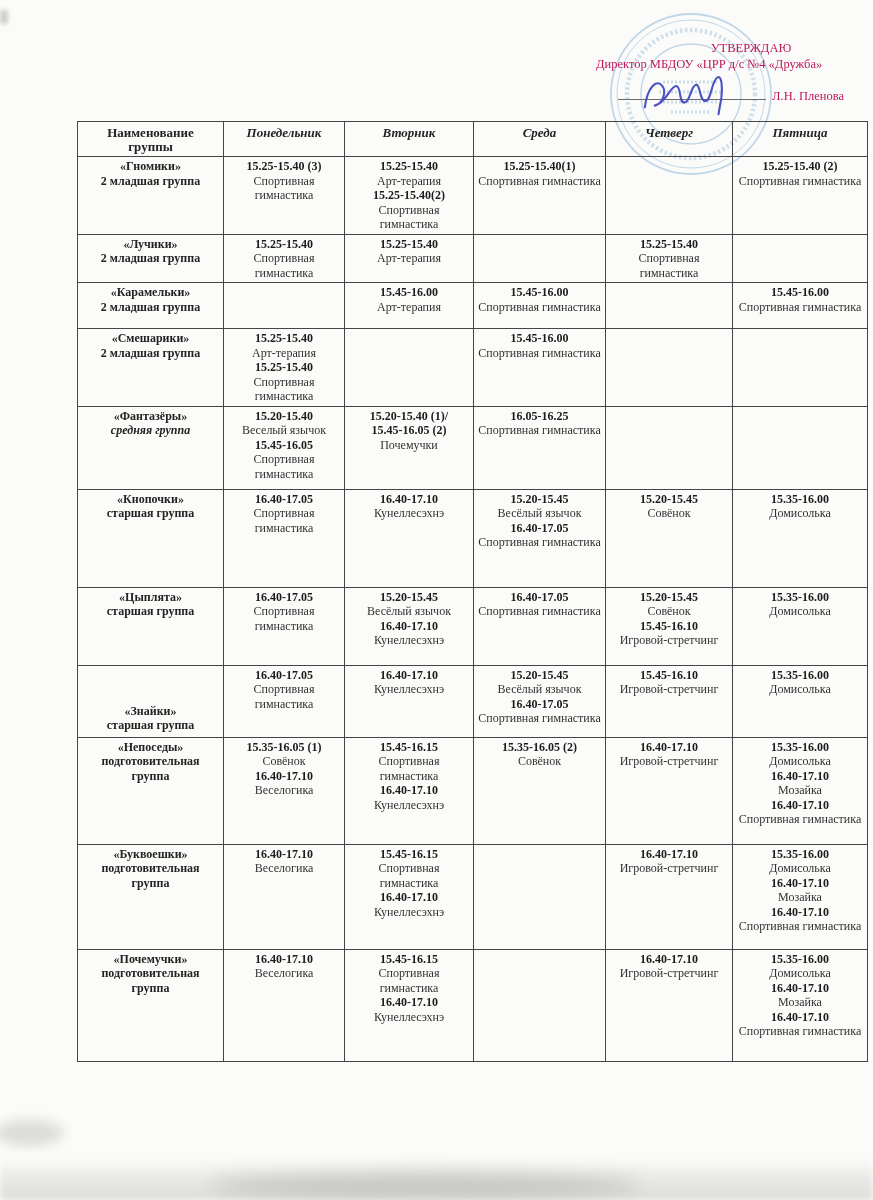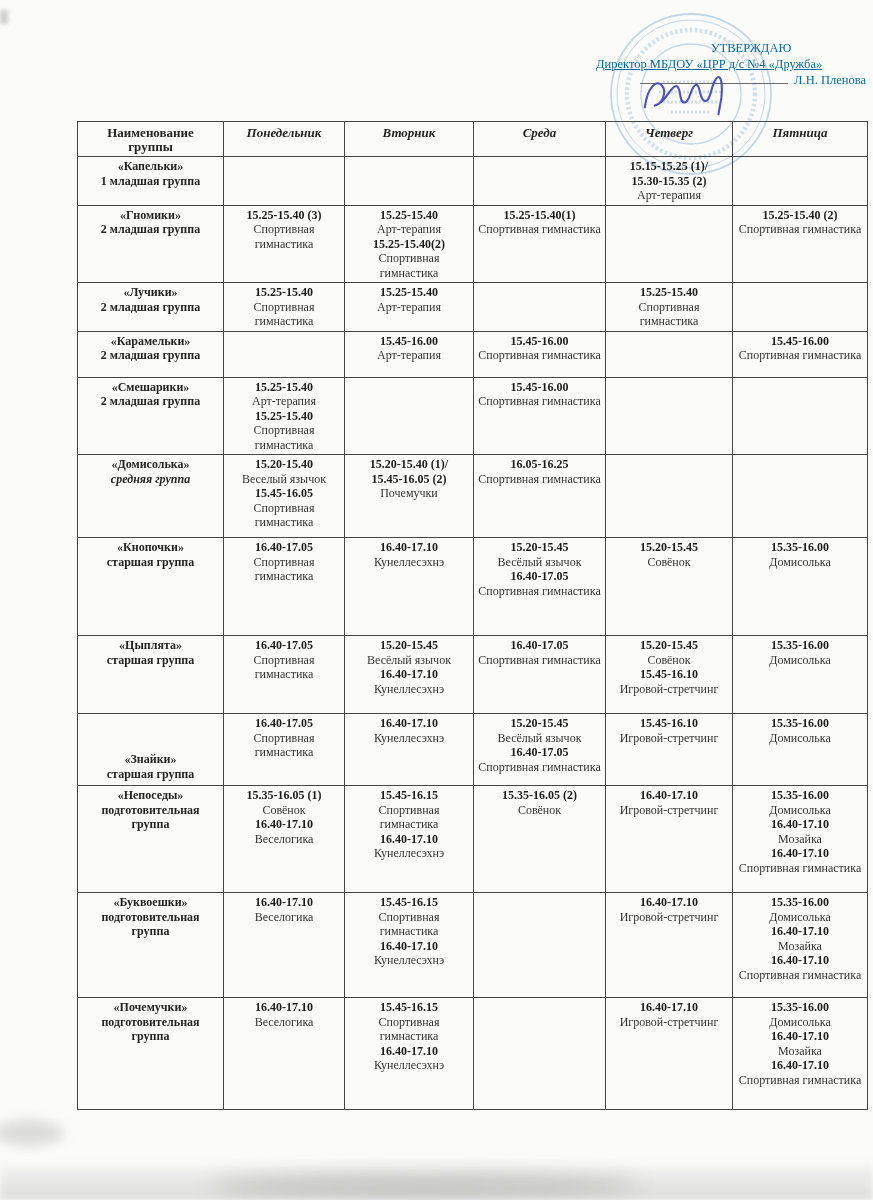--- a/index.html
+++ b/index.html
@@ -16,25 +16,25 @@
     width:873px;height:1200px;
     margin:0 auto;
     background:var(--paper);
     overflow:hidden;
     font-family:"Liberation Serif","DejaVu Serif",serif;
     color:var(--ink);
   }
   
   .approval{
     position:absolute; top:41px; left:596px; width:270px;
-    font-size:12.5px; line-height:15px; color:#0369a1; z-index:3;
+    font-size:12.5px; line-height:15px; color:#be185d; z-index:3;
   }
   .approval .l1{text-align:center; transform:translateX(20px);}
-  .approval .l2{margin-top:1px; white-space:nowrap;text-decoration:underline;}
-  .approval .l3{text-align:right; white-space:nowrap;}
+  .approval .l2{margin-top:1px; white-space:nowrap;}
+  .approval .l3{margin-top:16px; text-align:center; white-space:nowrap;}
   .sig-line{
     display:inline-block; width:148px; height:12px;
     border-bottom:1.2px solid #6b6b6b; margin-right:6px;
     vertical-align:baseline;
   }
   
   .stamp{position:absolute; left:605px; top:8px; z-index:1; opacity:.62; filter:blur(.5px);}
   
   .signature{position:absolute; left:640px; top:70px; z-index:4; transform:rotate(-4deg);}
   
@@ -114,35 +114,20 @@
           <th class="name">Наименование
 группы</th>
           <th class="day">Понедельник</th>
           <th class="day">Вторник</th>
           <th class="day">Среда</th>
           <th class="day">Четверг</th>
           <th class="day">Пятница</th>
         </tr>
     </thead>
     <tbody id="table-body">
-        <tr style="height: 42px;">
-          <td class="grp">
-            <span style="display: block;">«Капельки»</span>
-            <span style="display: block;">1 младшая группа</span>
-          </td>
-          <td></td>
-          <td></td>
-          <td></td>
-          <td>
-            <span class="t">15.15-15.25 (1)/</span>
-            <span class="t">15.30-15.35 (2)</span>
-            <span class="a">Арт-терапия</span>
-          </td>
-          <td></td>
-        </tr>
         <tr style="height: 74px;">
           <td class="grp">
             <span style="display: block;">«Гномики»</span>
             <span style="display: block;">2 младшая группа</span>
           </td>
           <td>
             <span class="t">15.25-15.40 (3)</span>
             <span class="a">Спортивная гимнастика</span>
           </td>
           <td>
@@ -215,21 +200,21 @@
           <td></td>
           <td>
             <span class="t">15.45-16.00</span>
             <span class="a">Спортивная гимнастика</span>
           </td>
           <td></td>
           <td></td>
         </tr>
         <tr style="height: 83px;">
           <td class="grp">
-            <span style="display: block;">«Домисолька»</span>
+            <span style="display: block;">«Фантазёры»</span>
             <span style="display: block; font-style: italic;">средняя группа</span>
           </td>
           <td>
             <span class="t">15.20-15.40</span>
             <span class="a">Веселый язычок</span>
             <span class="t">15.45-16.05</span>
             <span class="a">Спортивная гимнастика</span>
           </td>
           <td>
             <span class="t">15.20-15.40 (1)/</span>

